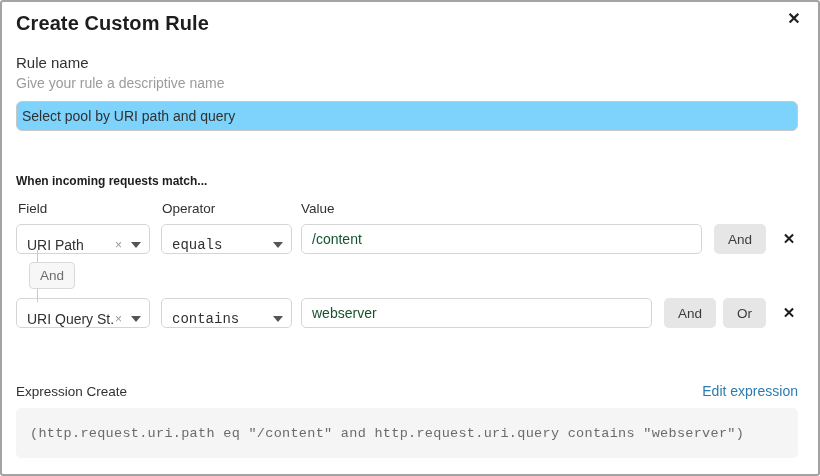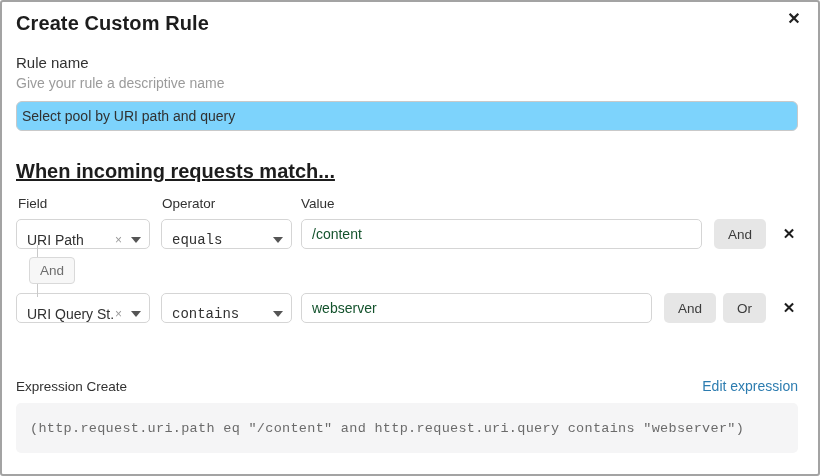--- a/index.html
+++ b/index.html
@@ -60,25 +60,24 @@
     border-radius: 6px;
     padding: 0 5px;
     font-size: 14px;
     color: #313131;
     font-family: inherit;
     outline: none;
     background: #7dd3fc;
   }
 
   .match-heading {
-    margin-top: 29px;
-    font-size: 20px;
+    margin-top: 43px;
+    font-size: 12px;
     font-weight: 700;
     color: #1d1d1d;
-    text-decoration: underline;
   }
 
   .columns-header {
     display: flex;
     margin-top: 13px;
     font-size: 13.5px;
     color: #313131;
   }
   .col-field    { width: 145px; padding-left: 2px; }
   .col-operator { width: 140px; padding-left: 1px; }

